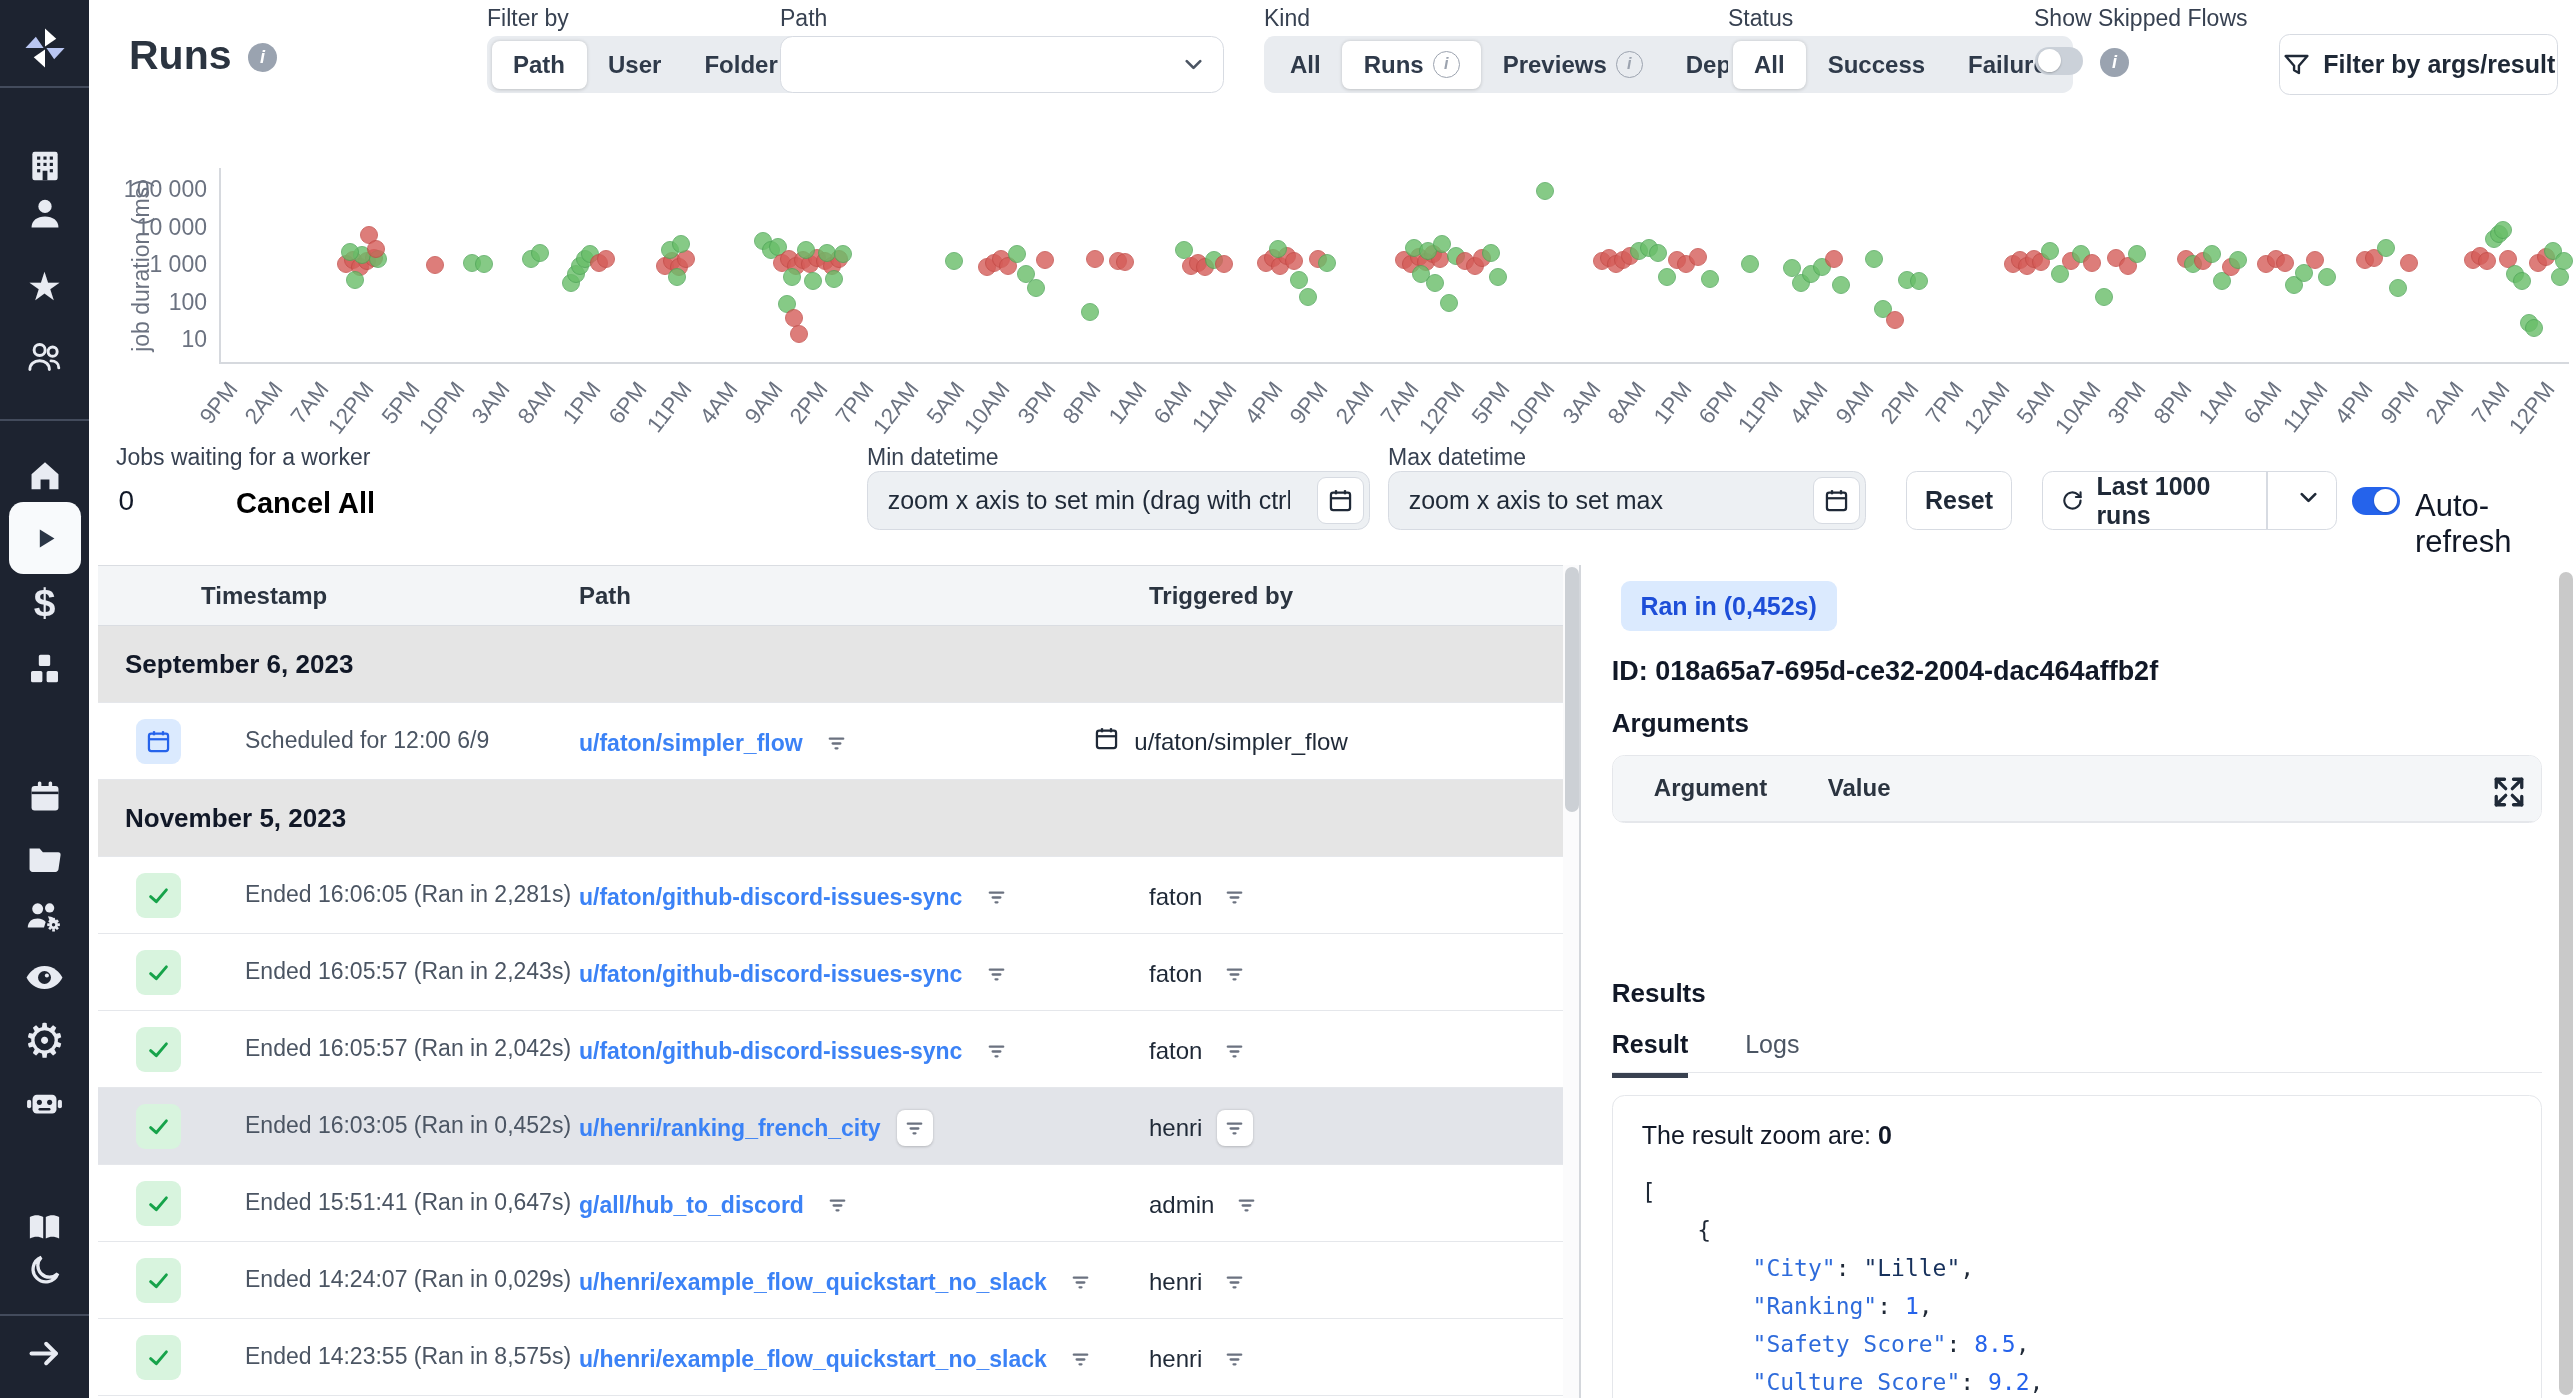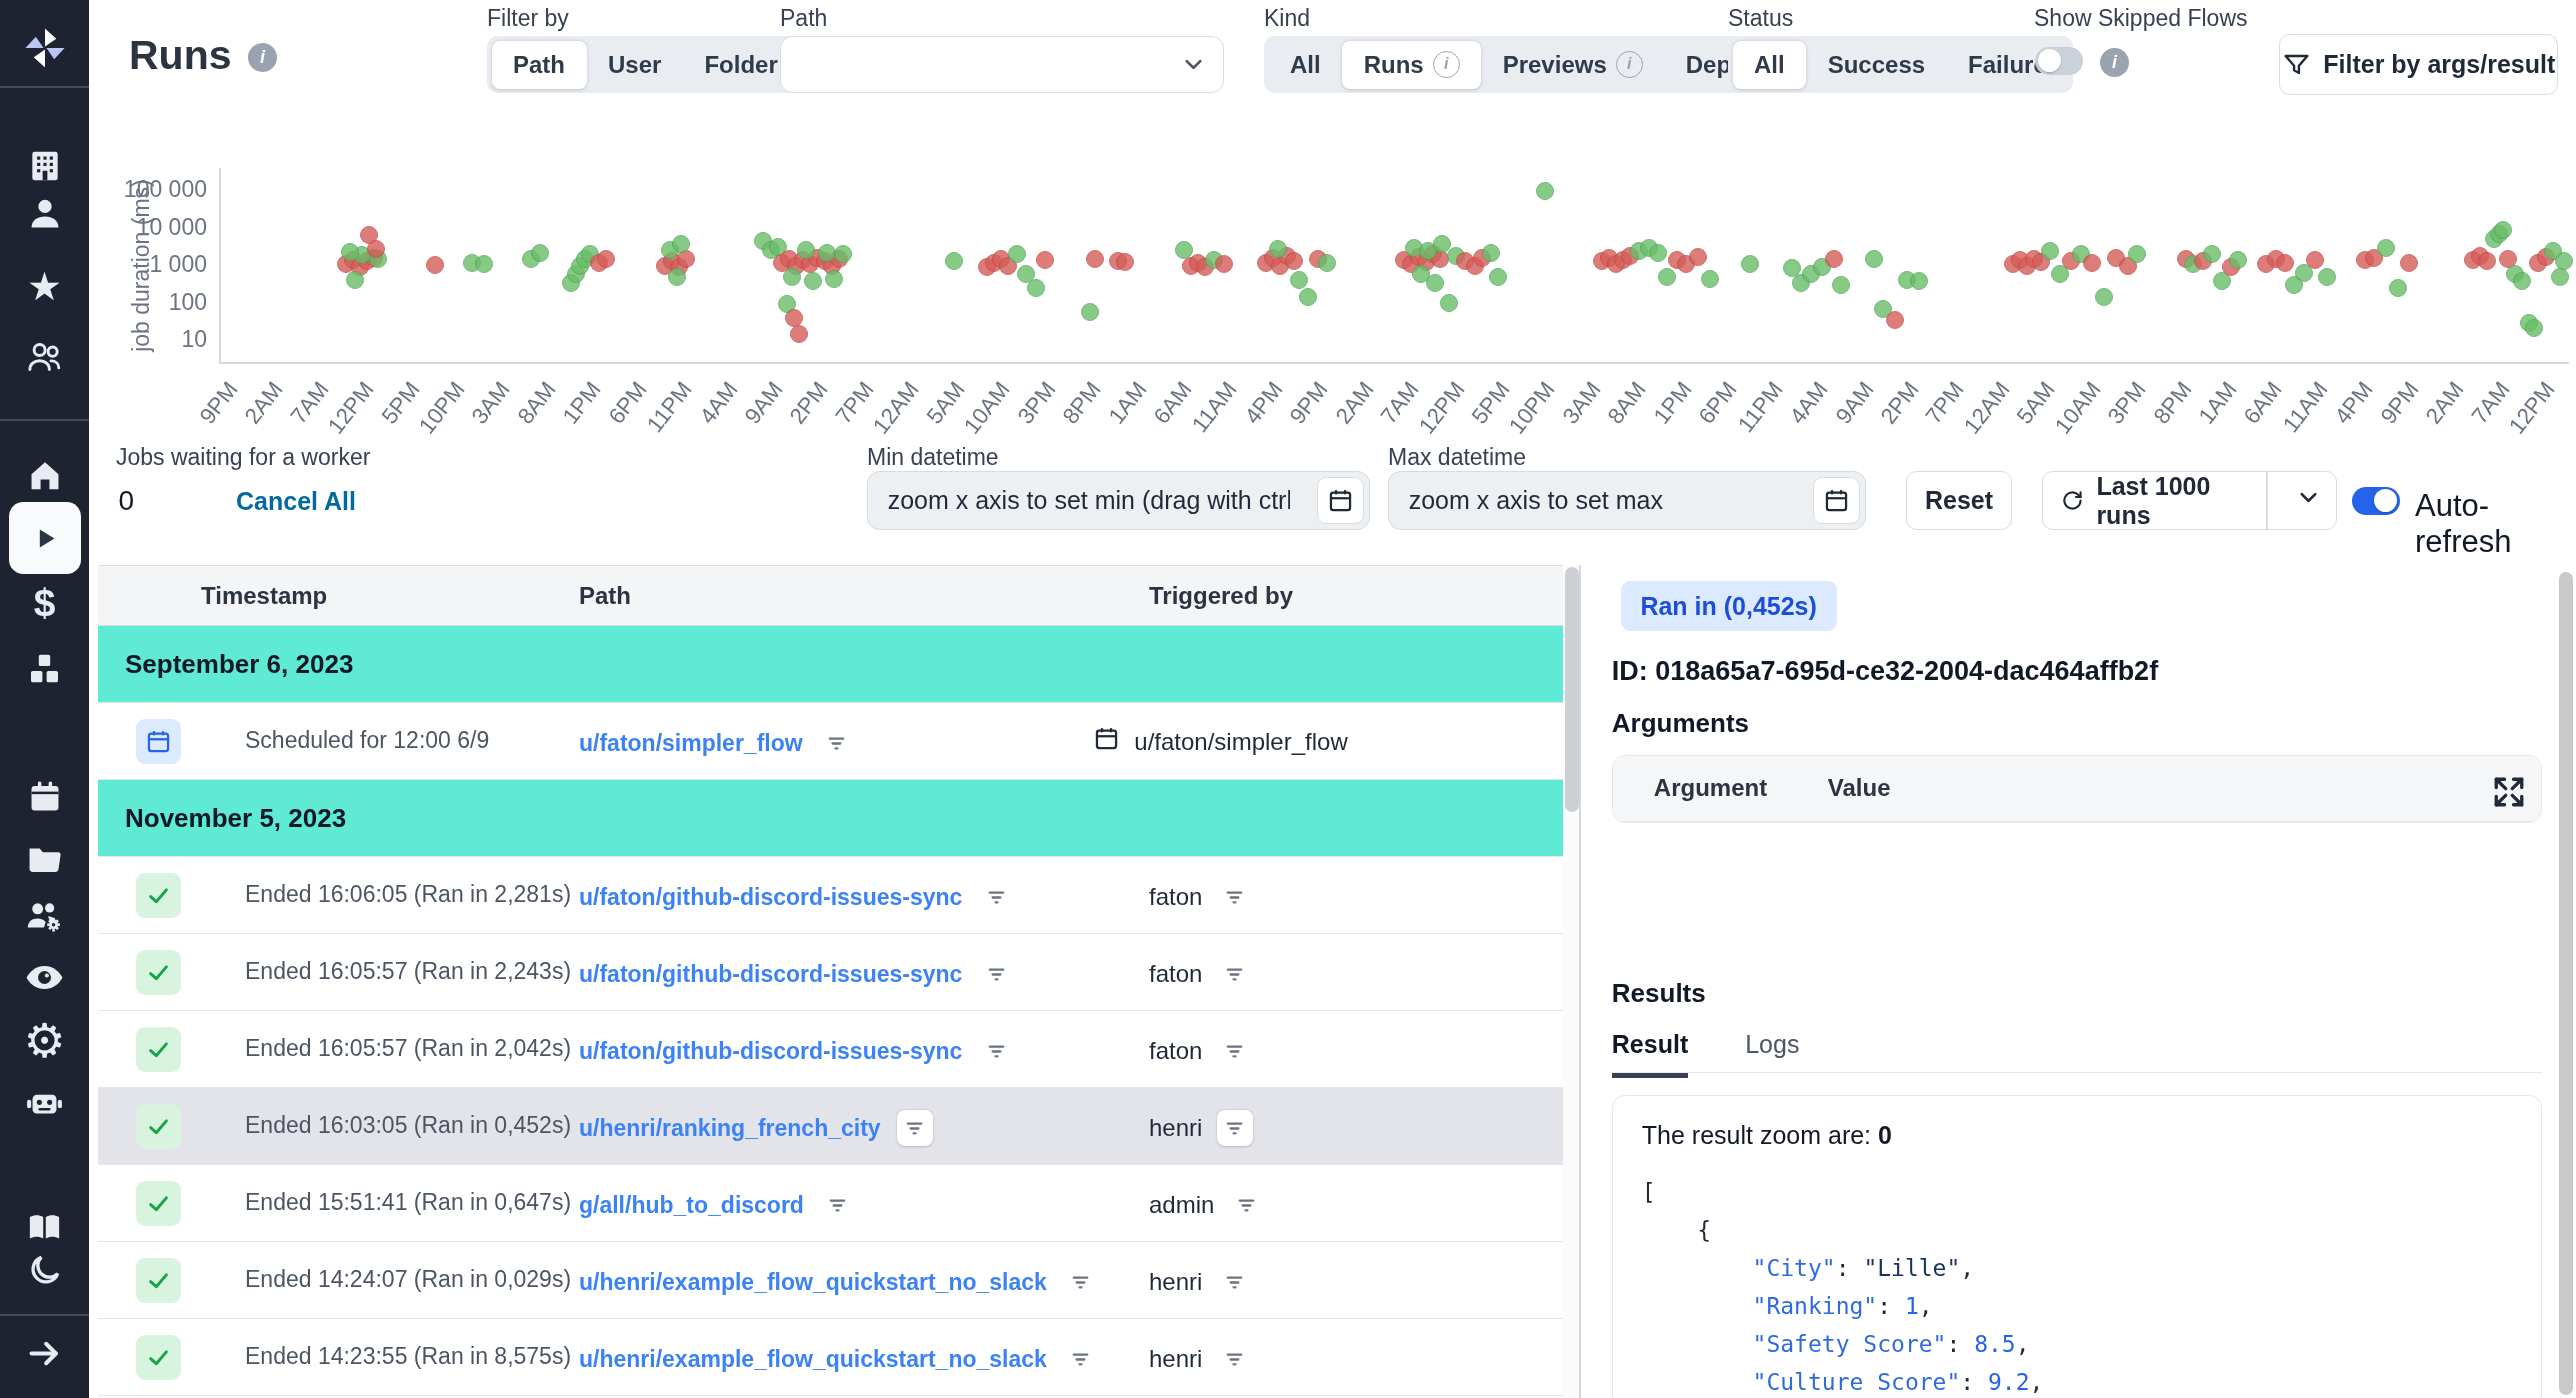--- a/index.html
+++ b/index.html
@@ -43,21 +43,21 @@
   
   .dt-field { position:absolute; height:59px; background:#edf0f3; border:1.8px solid #d7dbe2; border-radius:12.5px; }
   .dt-field input { width:100%; height:100%; border:none; background:transparent; outline:none; font-size:25px; color:#1f2937; padding:0 79px 0 19.7px; font-family:"Liberation Sans",sans-serif; }
   .dt-field input::placeholder { color:#1f2937; opacity:1; }
   .dt-cal { position:absolute; right:5.4px; top:4.5px; width:47px; height:47px; background:#fff; border:1.8px solid #d7dbe2; border-radius:9px; display:flex; align-items:center; justify-content:center; cursor:pointer; }
 
   
   .table { position:absolute; left:9px; top:565px; width:1465px; height:834px; }
   .thead { position:relative; height:61px; background:#f3f5f7; border-top:1.8px solid #dadde2; border-bottom:1.8px solid #dadde2; }
   .thead span { position:absolute; top:16px; font-size:24px; font-weight:600; color:#2b3440; }
-  .drow { position:relative; height:77px; background:#5eead4; border-bottom:1.8px solid #e5e7eb;text-align:right; }
+  .drow { position:relative; height:77px; background:#e5e5e5; border-bottom:1.8px solid #e5e7eb;text-align:right; }
   .drow span { position:absolute; left:27px; top:23px; font-size:26px; font-weight:bold; color:#111827; }
   .trow { position:relative; height:77px; border-bottom:1.8px solid #e5e7eb; background:#fff; cursor:pointer; }
   .trow.sel { background:#e2e4e9; }
   .sicon { position:absolute; left:38px; top:16px; width:45px; height:45px; border-radius:9px; display:flex; align-items:center; justify-content:center; }
   .sicon.ok { background:#d8f4de; }
   .sicon.sched { background:#dbeafe; }
   .cell-ts { position:absolute; left:103px; top:24px; font-size:23px; color:#4b5563;margin-left:44px; }
   .cell-path { position:absolute; left:481px; top:22.4px; display:flex; align-items:center; gap:16px; }
   .plink { font-size:23px; font-weight:600; color:#3b82f6; text-decoration:none; cursor:pointer; }
   .fbtn { display:inline-flex; align-items:center; justify-content:center; width:36px; height:36px; cursor:pointer; }
@@ -539,21 +539,21 @@
       <div class="xlab" style="left: 2126px; top: 377px;">11AM</div>
       <div class="xlab" style="left: 2171px; top: 377px;">4PM</div>
       <div class="xlab" style="left: 2217px; top: 377px;">9PM</div>
       <div class="xlab" style="left: 2262px; top: 377px;">2AM</div>
       <div class="xlab" style="left: 2308px; top: 377px;">7AM</div>
       <div class="xlab" style="left: 2353px; top: 377px;">12PM</div>
     </div>
 
   <div class="ctl-label" style="left:27px; top:444px">Jobs waiting for a worker</div>
   <div style="position:absolute; left:29.5px; top:485px; font-size:28px; color:#111827">0</div>
-  <div style="position:absolute; left:147px; top:487px; font-size:25px; font-weight:600; color:#0369a1; cursor:pointer">Cancel All</div>
+  <div style="position:absolute; left:147px; top:487px; font-size:29px; font-weight:600; color:#000000; cursor:pointer">Cancel All</div>
 
   <div class="ctl-label" style="left:778px; top:444px">Min datetime</div>
   <div class="dt-field" style="left:778px; top:471px; width:503px">
     <input type="text" placeholder="zoom x axis to set min (drag with ctrl)" style="">
     <span class="dt-cal">
       <svg width="27" height="27" viewBox="0 0 24 24" fill="none" stroke="#1f2937" stroke-width="2">
           <rect x="3.5" y="5" width="17" height="15.5" rx="2"></rect>
           <line x1="3.5" y1="10" x2="20.5" y2="10"></line>
           <line x1="8" y1="2.8" x2="8" y2="6.5"></line>
           <line x1="16" y1="2.8" x2="16" y2="6.5"></line>

